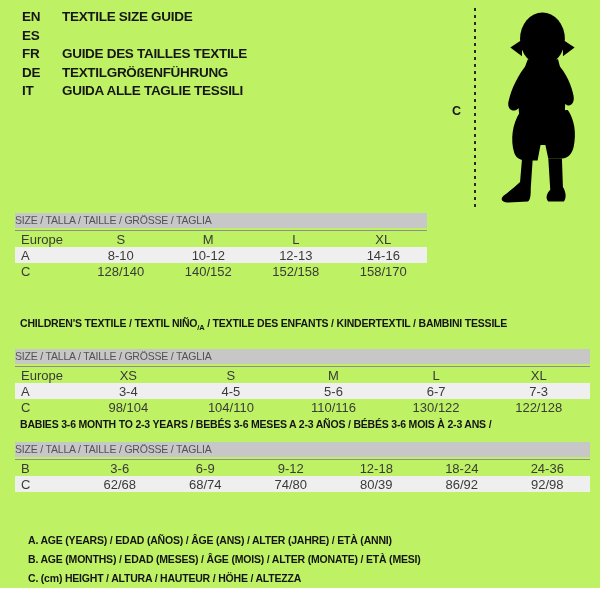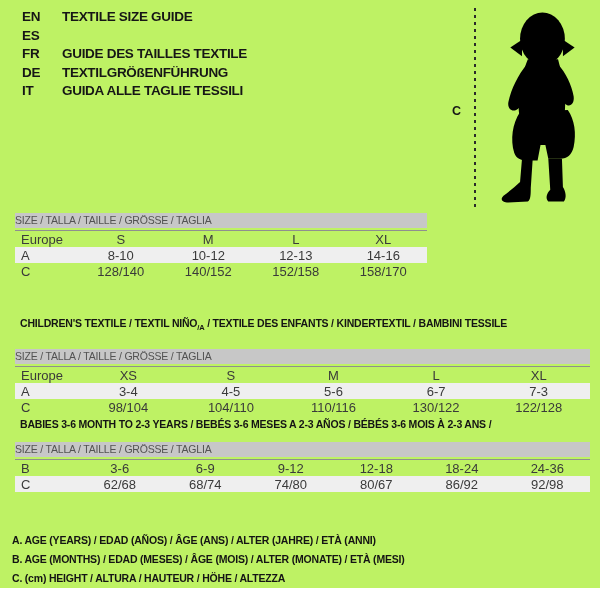--- a/index.html
+++ b/index.html
@@ -34,21 +34,21 @@
   .rule{height:1px;background:#8f8f8f;}
   .grid{width:100%;}
   .row{display:flex;height:16px;align-items:center;font-size:13px;color:#3a3a3a;}
   .row.alt{background:#efefef;}
   .row .lbl{width:62px;flex:none;text-align:left;padding-left:6px;box-sizing:border-box;}
   .row .cell{flex:1;text-align:center;}
   .gap1{margin-bottom:13px;}
   .gap2{margin-bottom:15px;}
   .gap3{margin-bottom:9px;}
   
-  .legend{position:absolute;left:12px;top:531px;}
+  .legend{position:absolute;left:28px;top:531px;}
   .legend-line{font-size:10.5px;font-weight:bold;letter-spacing:-0.2px;line-height:19px;color:#141414;white-space:nowrap;}
 </style>
 </head>
 <body>
 
 <div class="page">
 
   <div class="lang-block">
     <div class="lang-row">
       <span class="lang-code">EN</span>
@@ -165,21 +165,21 @@
         <span class="cell">9-12</span>
         <span class="cell">12-18</span>
         <span class="cell">18-24</span>
         <span class="cell">24-36</span>
       </div>
       <div class="row alt">
         <span class="lbl">C</span>
         <span class="cell">62/68</span>
         <span class="cell">68/74</span>
         <span class="cell">74/80</span>
-        <span class="cell">80/67</span>
+        <span class="cell">80/39</span>
         <span class="cell">86/92</span>
         <span class="cell">92/98</span>
       </div>
     </div>
   </div>
 
   <div class="legend">
     <div class="legend-line">A. AGE (YEARS) / EDAD (AÑOS) / ÂGE (ANS) / ALTER (JAHRE) / ETÀ (ANNI)</div>
     <div class="legend-line">B. AGE (MONTHS) / EDAD (MESES) / ÂGE (MOIS) / ALTER (MONATE) / ETÀ (MESI)</div>
     <div class="legend-line">C. (cm) HEIGHT / ALTURA / HAUTEUR / HÖHE / ALTEZZA</div>

